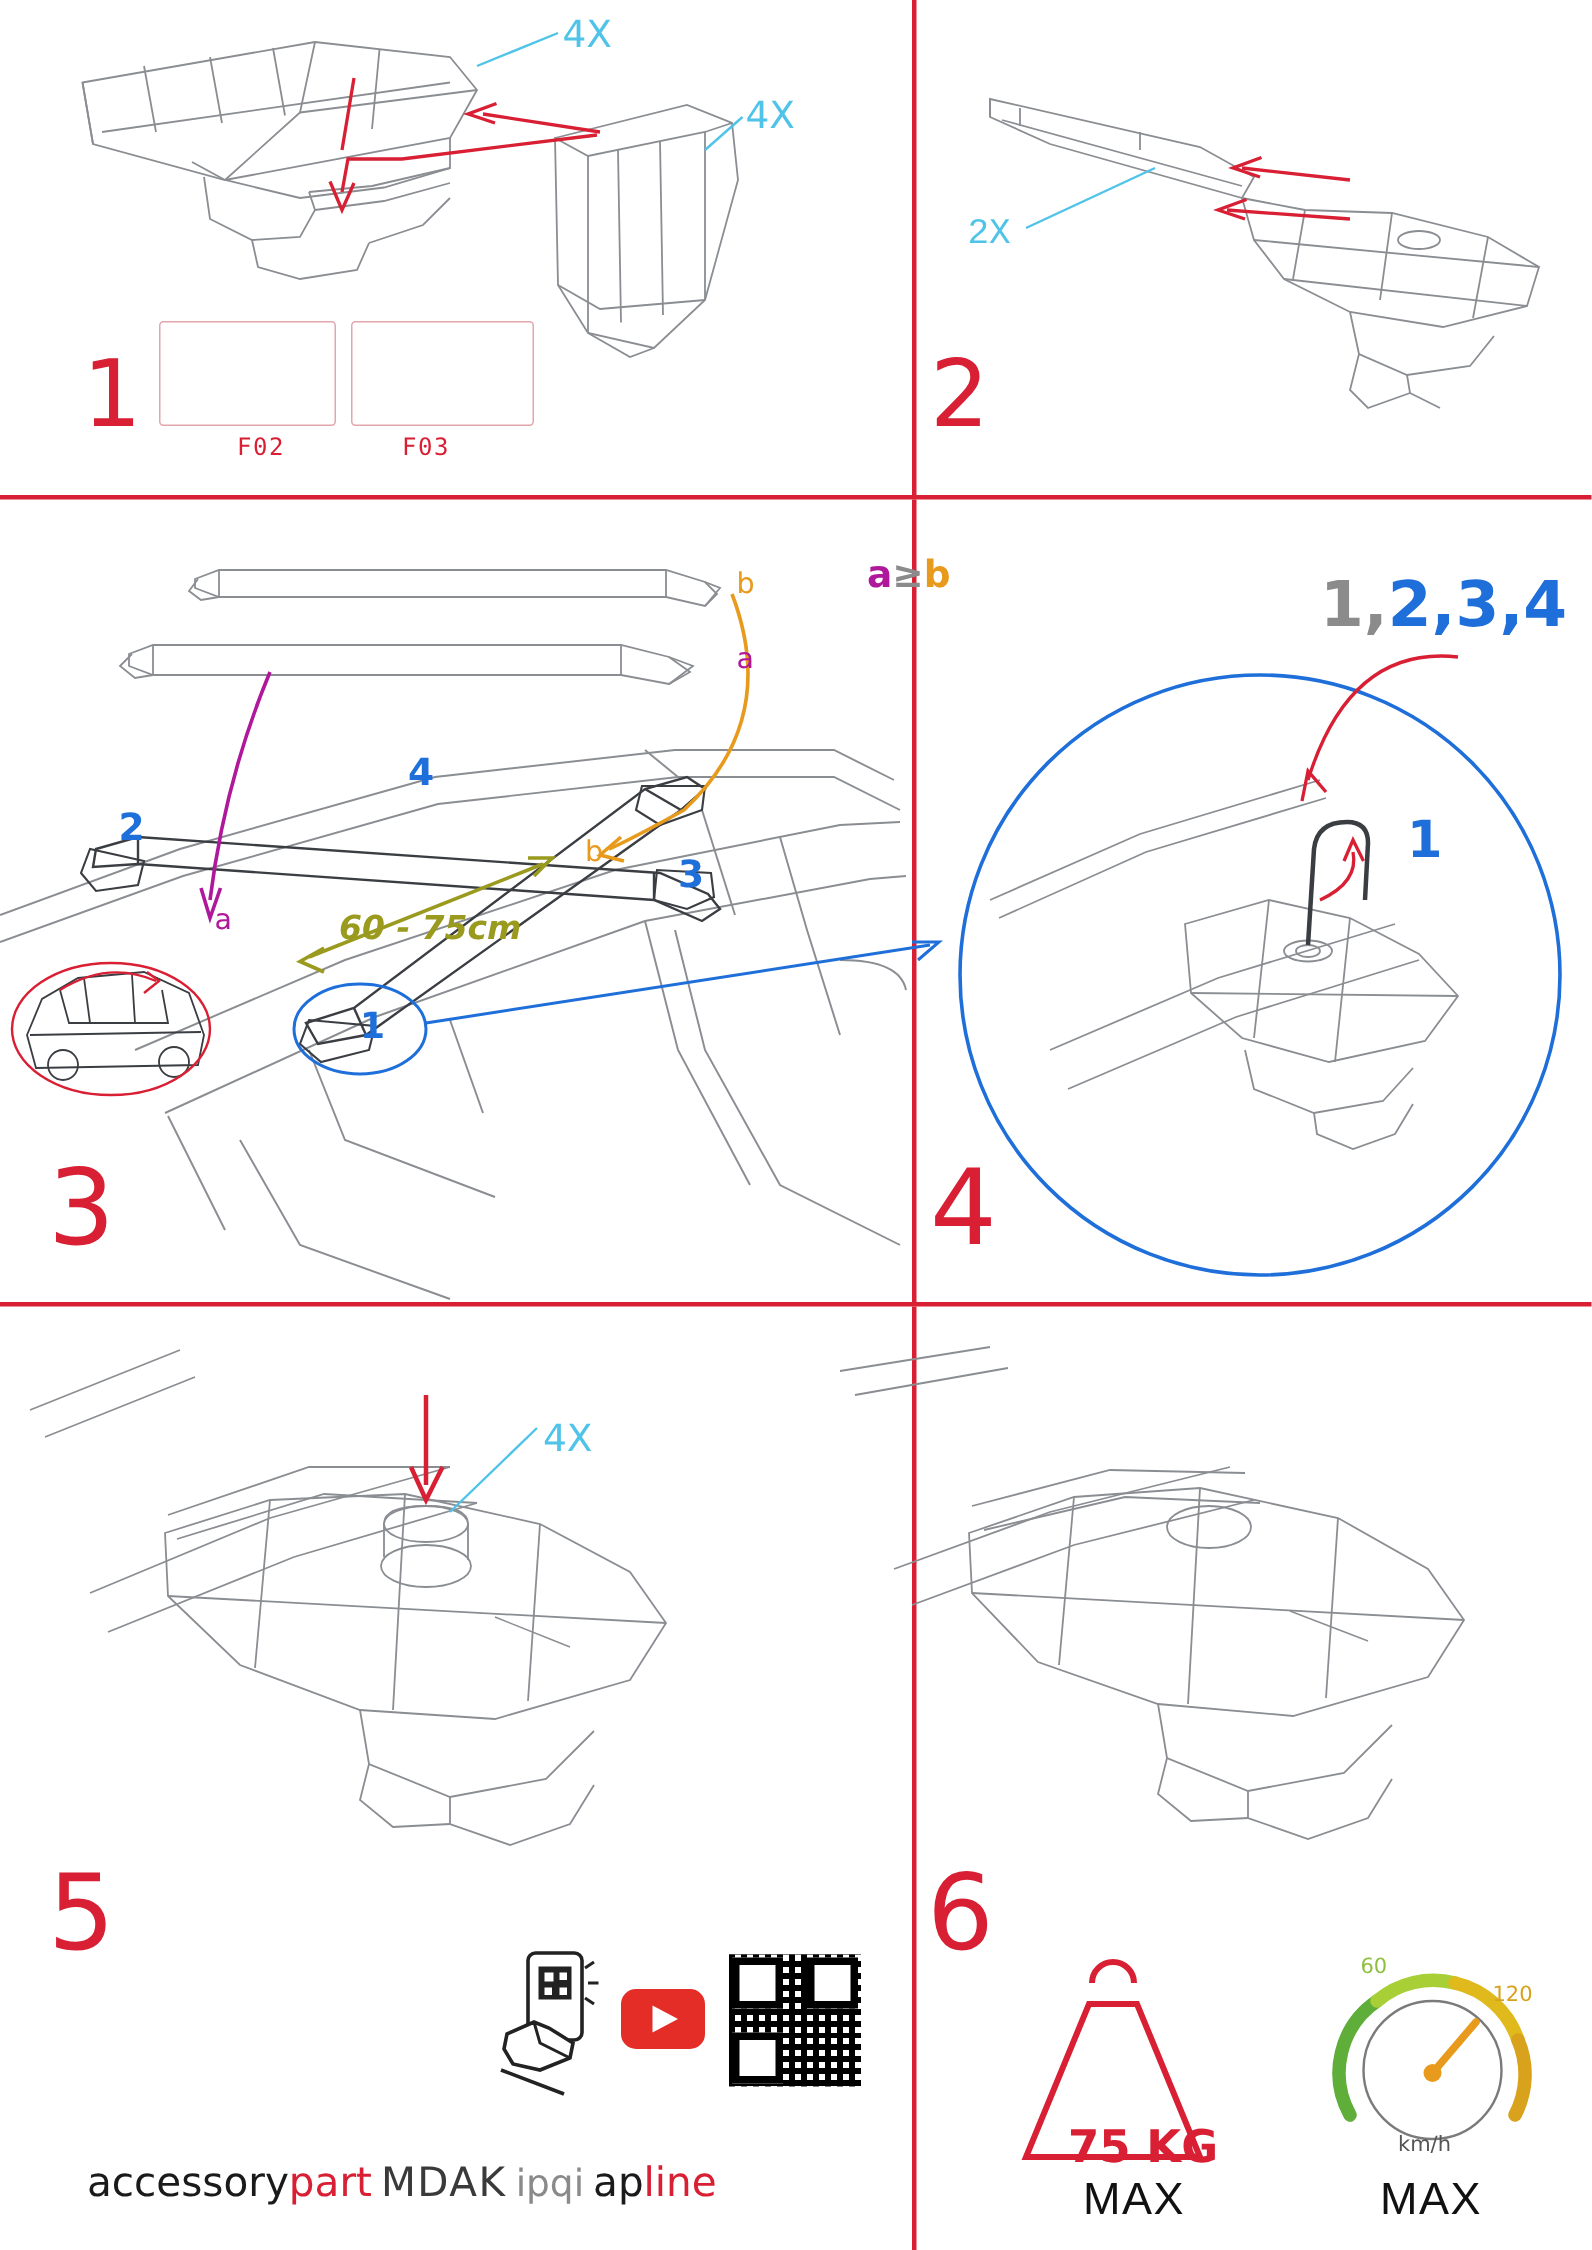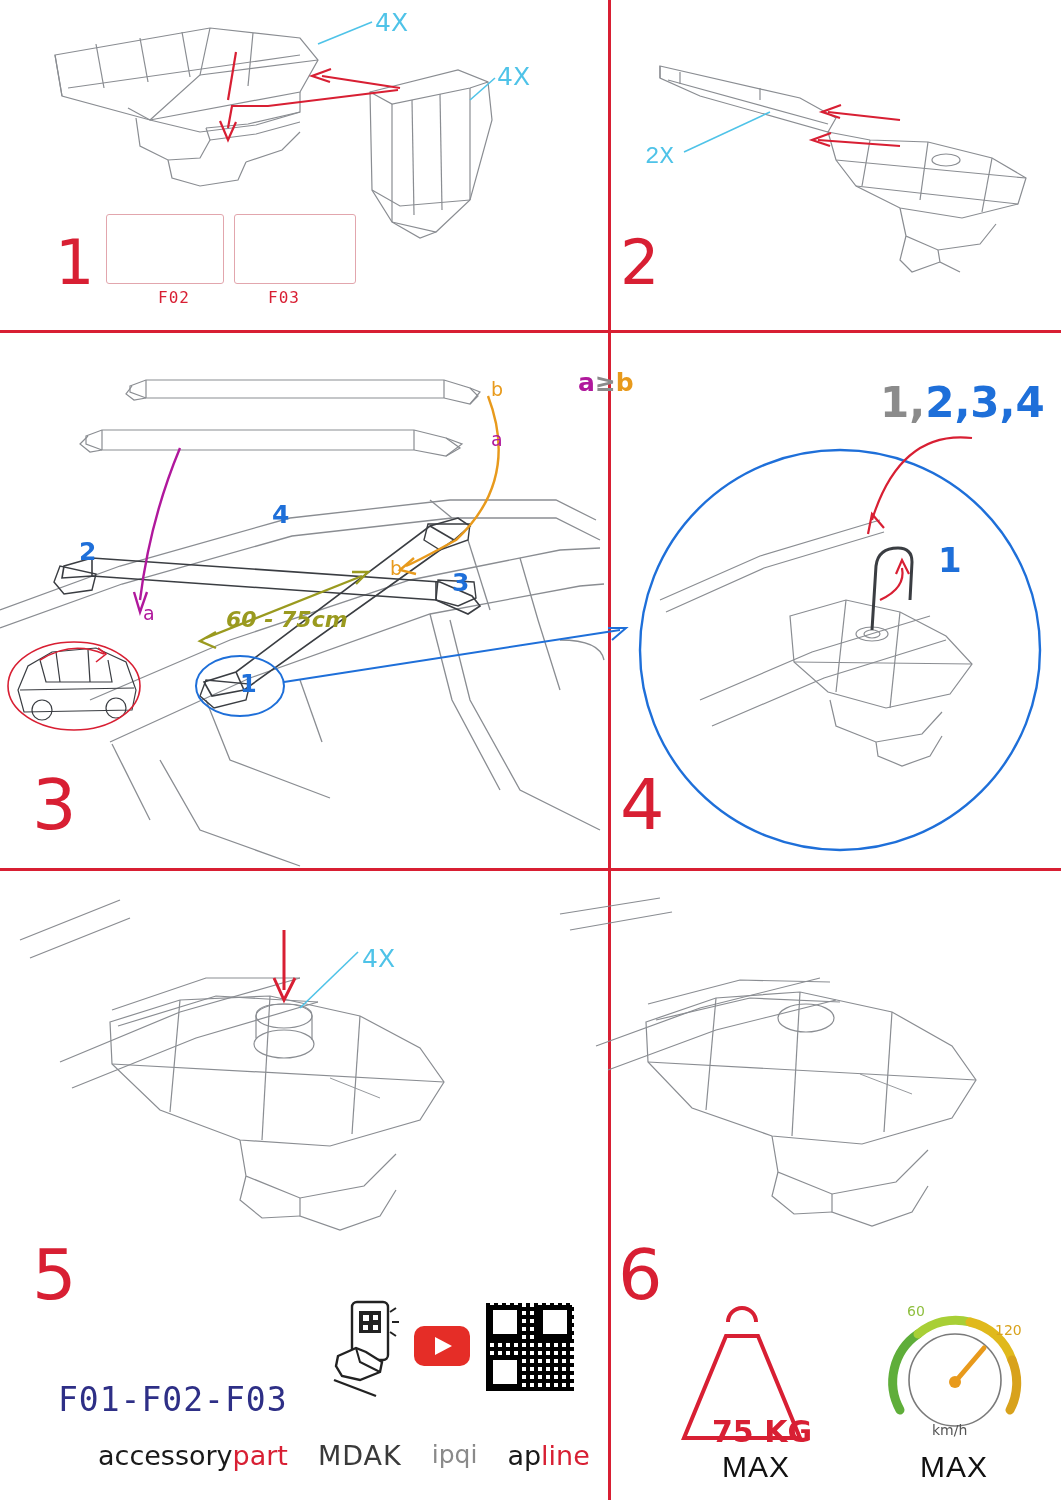--- a/index.html
+++ b/index.html
@@ -117,23 +117,22 @@
     font-family: "DejaVu Sans Mono", monospace;
     font-size: 33px;
     letter-spacing: 1px;
     color: #2e2f86;
   }
   .brands {
     position: absolute;
     left: 58px; top: 1440px;
     width: 520px;
     display: flex;
-    align-items: flex-start;
-    gap: 30px;
-    margin-left: 40px;
+    align-items: center;
+    gap: 6px;
   }
   .brand-accessory { font-family: "DejaVu Sans", sans-serif; font-size: 27px; color: #1a1a1a; }
   .brand-accessory .hl { color: #d81f33; }
   .brand-mdak { font-family: "DejaVu Sans", sans-serif; font-size: 27px; color: #3a3a3a; letter-spacing: 1px; }
   .brand-ipqi { font-family: "DejaVu Sans", sans-serif; font-size: 25px; color: #8a8a8a; }
   .brand-apline { font-family: "DejaVu Sans", sans-serif; font-size: 27px; color: #1a1a1a; }
   .brand-apline .hl { color: #d81f33; }
 
   .qr {
     position: absolute;
@@ -510,21 +509,20 @@
   <div class="lbl lbl-blue l-n1c">1</div>
   <div class="lbl lbl-olive l-dist">60 - 75cm</div>
 
   <div class="lbl l-1234">
     <span class="g">1,</span><span class="b">2,3,4</span>
   </div>
   <div class="lbl lbl-blue l-one4">1</div>
 
   <div class="lbl lbl-cyan l-4x-c">4X</div>
 
-  <div class="code">F01-F02-F03</div>
 
   <div class="phone-icon">
     <svg width="70" height="100" viewBox="0 0 70 100">
       <rect x="22" y="2" width="36" height="58" rx="5" fill="#fff" stroke="#222" stroke-width="2.4"></rect>
       <rect x="29" y="11" width="22" height="22" fill="#222"></rect>
       <rect x="33" y="15" width="6" height="6" fill="#fff"></rect>
       <rect x="43" y="15" width="5" height="5" fill="#fff"></rect>
       <rect x="33" y="25" width="5" height="5" fill="#fff"></rect>
       <rect x="43" y="25" width="5" height="5" fill="#fff"></rect>
       <path d="M60 12 L66 8 M62 22 L69 22 M60 32 L66 36" stroke="#222" stroke-width="2" fill="none"></path>

